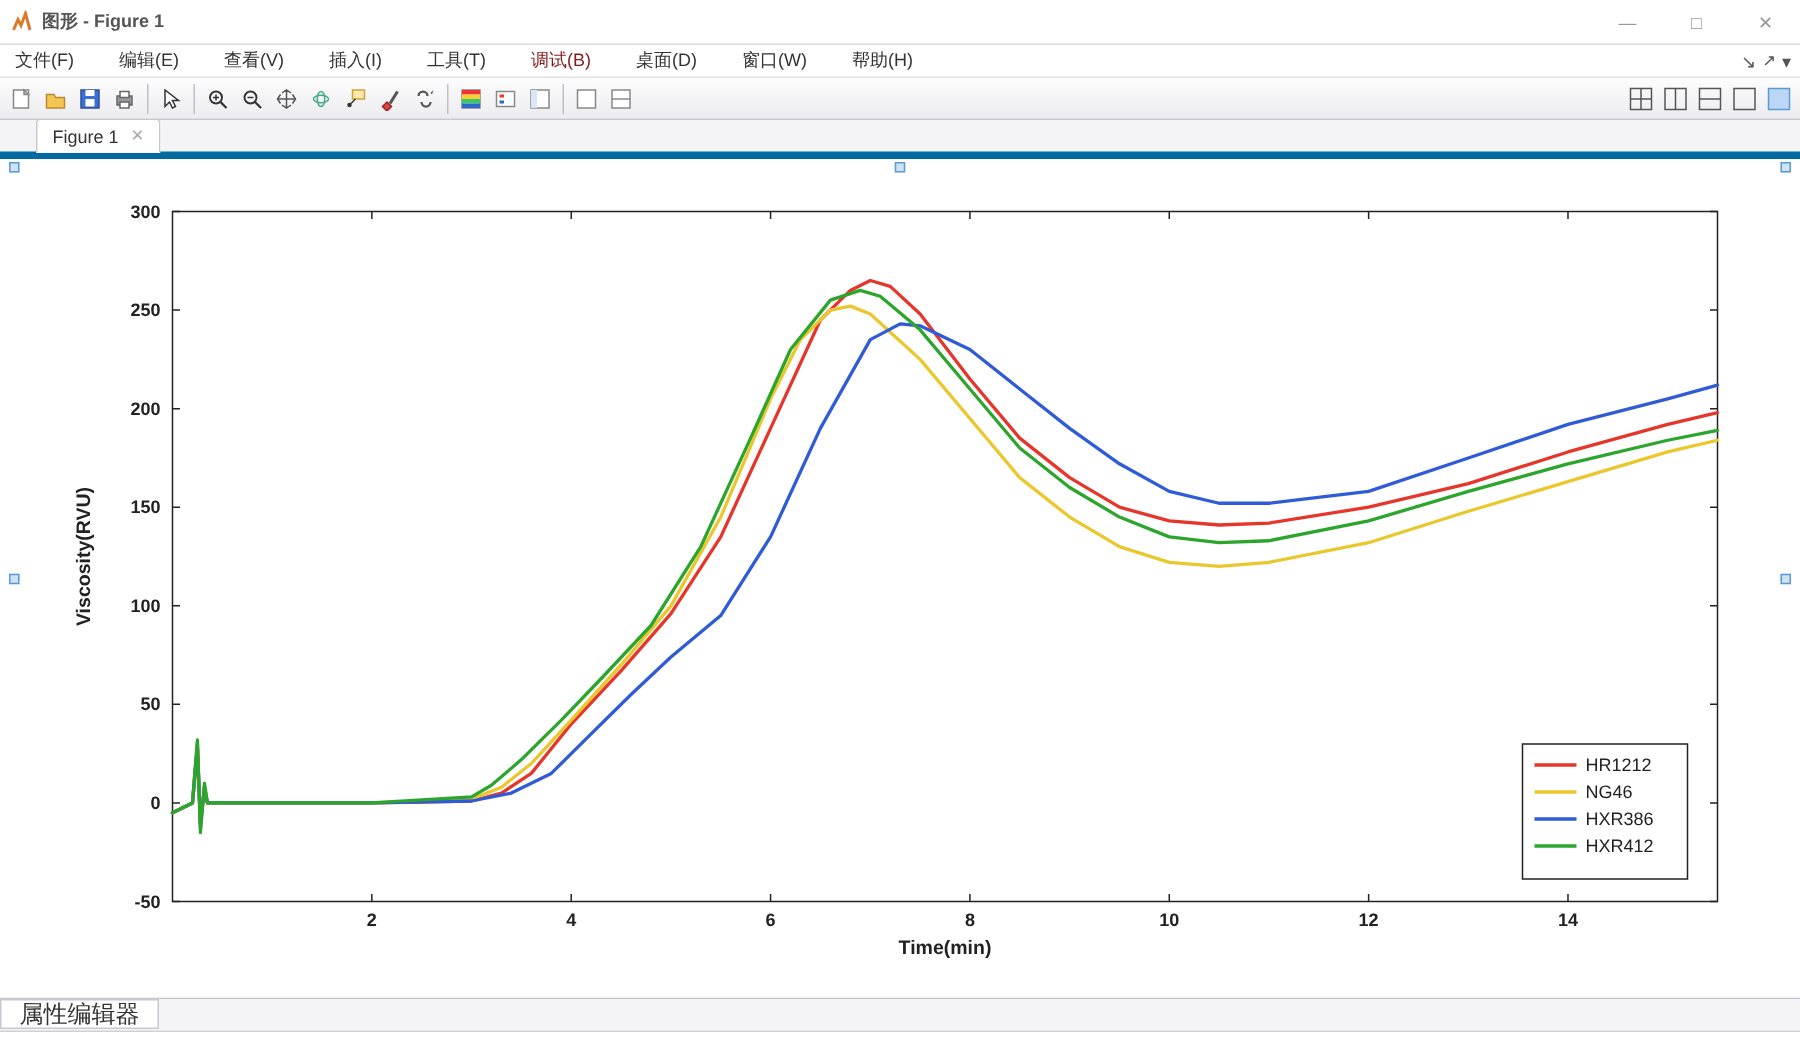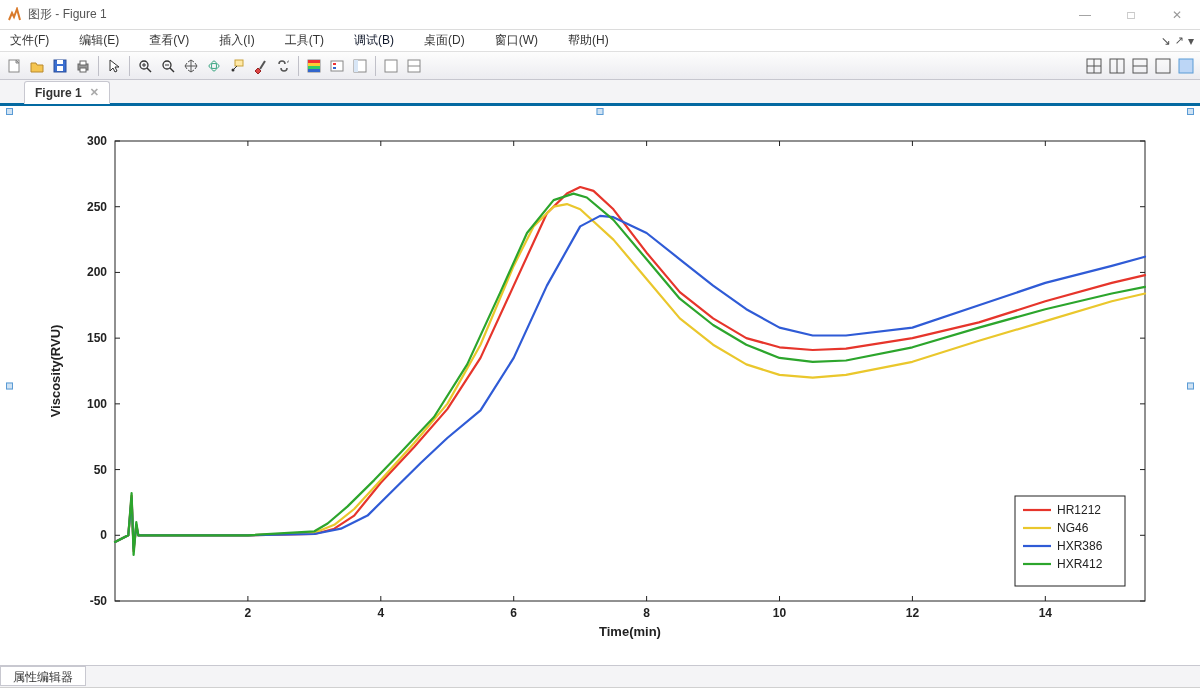--- a/index.html
+++ b/index.html
@@ -20,40 +20,40 @@
     border-bottom: 1px solid #dcdcdc;
     display: flex;
     align-items: center;
     padding-left: 6px;
     color: #555;
     font-size: 12px;
   }
   .titlebar .app-icon {
     width: 16px; height: 16px; margin-right: 6px;
   }
-  .titlebar .title { flex: 1; }
+  .titlebar .title { flex: 1; font-weight: bold; }
   .titlebar .win-controls { display: flex; }
   .titlebar .win-btn {
     width: 46px; height: 30px;
     display: flex; align-items: center; justify-content: center;
     color: #999;
   }
 
   
   .menubar {
     height: 22px;
     display: flex;
     align-items: center;
     padding-left: 10px;
     gap: 30px;
     border-bottom: 1px solid #e0e0e0;
     font-size: 12px;
   }
   .menubar .menu-item { color: #333; cursor: default; }
-  .menubar .menu-item.dim { color: #0f172a; }
+  .menubar .menu-item.dim { color: #7f1d1d; }
   .menubar .right-icons { margin-left: auto; display: flex; gap: 4px; margin-right: 6px; color: #555; }
 
   
   .toolbar {
     height: 28px;
     background: linear-gradient(#fdfdfd, #ececf0);
     border-bottom: 1px solid #c7c7cf;
     display: flex;
     align-items: center;
     padding: 0 4px;
@@ -72,22 +72,21 @@
     margin-left: auto; display: flex; gap: 3px; align-items: center;
   }
 
   
   .tab-strip {
     height: 26px;
     background: #f4f4f6;
     display: flex;
     align-items: flex-end;
     padding-left: 24px;
-    border-bottom: 3px solid #0369a1;
-    font-weight: bold;
+    border-bottom: 5px solid #0369a1;
   }
   .tab {
     height: 23px;
     background: #fff;
     border: 1px solid #c8c8d0;
     border-bottom: 1px solid #fff;
     margin-bottom: -1px;
     padding: 0 10px;
     display: flex; align-items: center; gap: 8px;
     border-radius: 3px 3px 0 0;
@@ -117,21 +116,21 @@
   .dock-left-center { top: 50%; left: 6px; transform: translateY(-50%); }
   .dock-right-center{ top: 50%; right: 6px; transform: translateY(-50%); }
   .dock-top-right   { top: 2px;  right: 6px; }
 
   
   .statusbar {
     height: 22px;
     background: #f4f4f6;
     border-top: 1px solid #c8c8d0;
     display: flex; align-items: center;
-    font-size: 12px;
+    font-size: 16px;
   }
   .statusbar .tab-mini {
     height: 20px; padding: 0 12px;
     border: 1px solid #c8c8d0;
     background: #fff;
     line-height: 20px;
     margin-top: -1px;
   }
 
   

